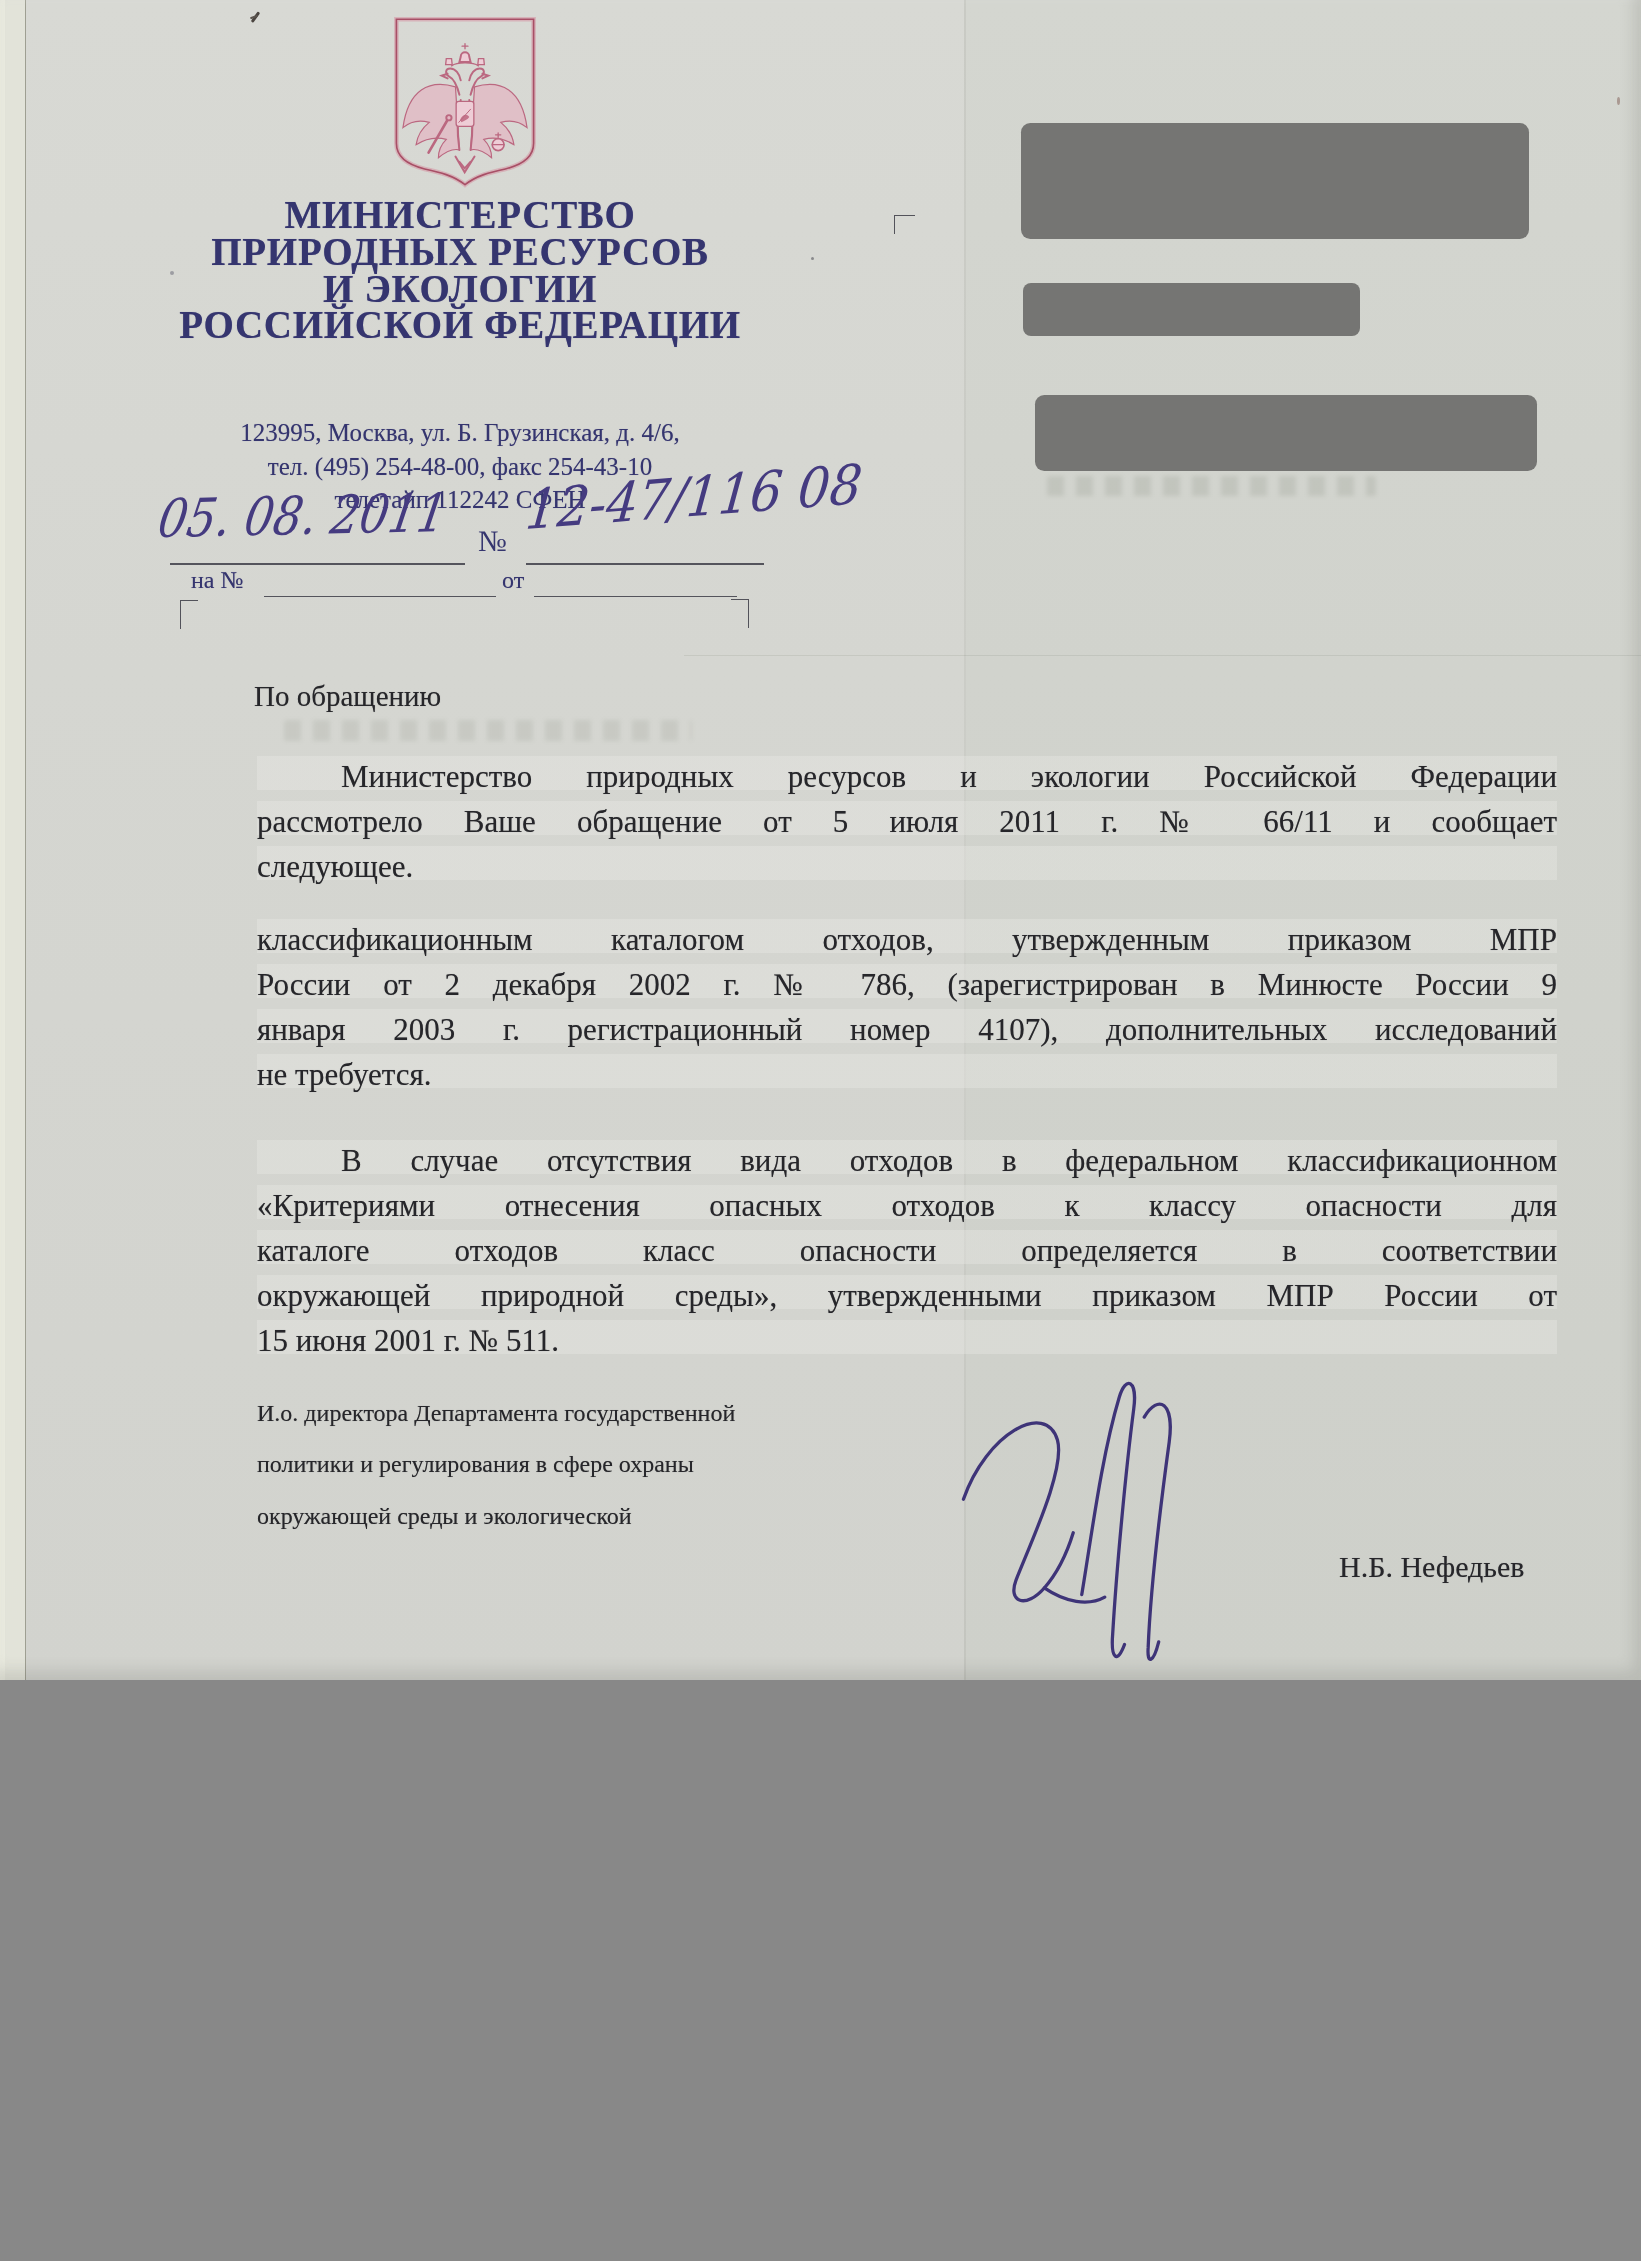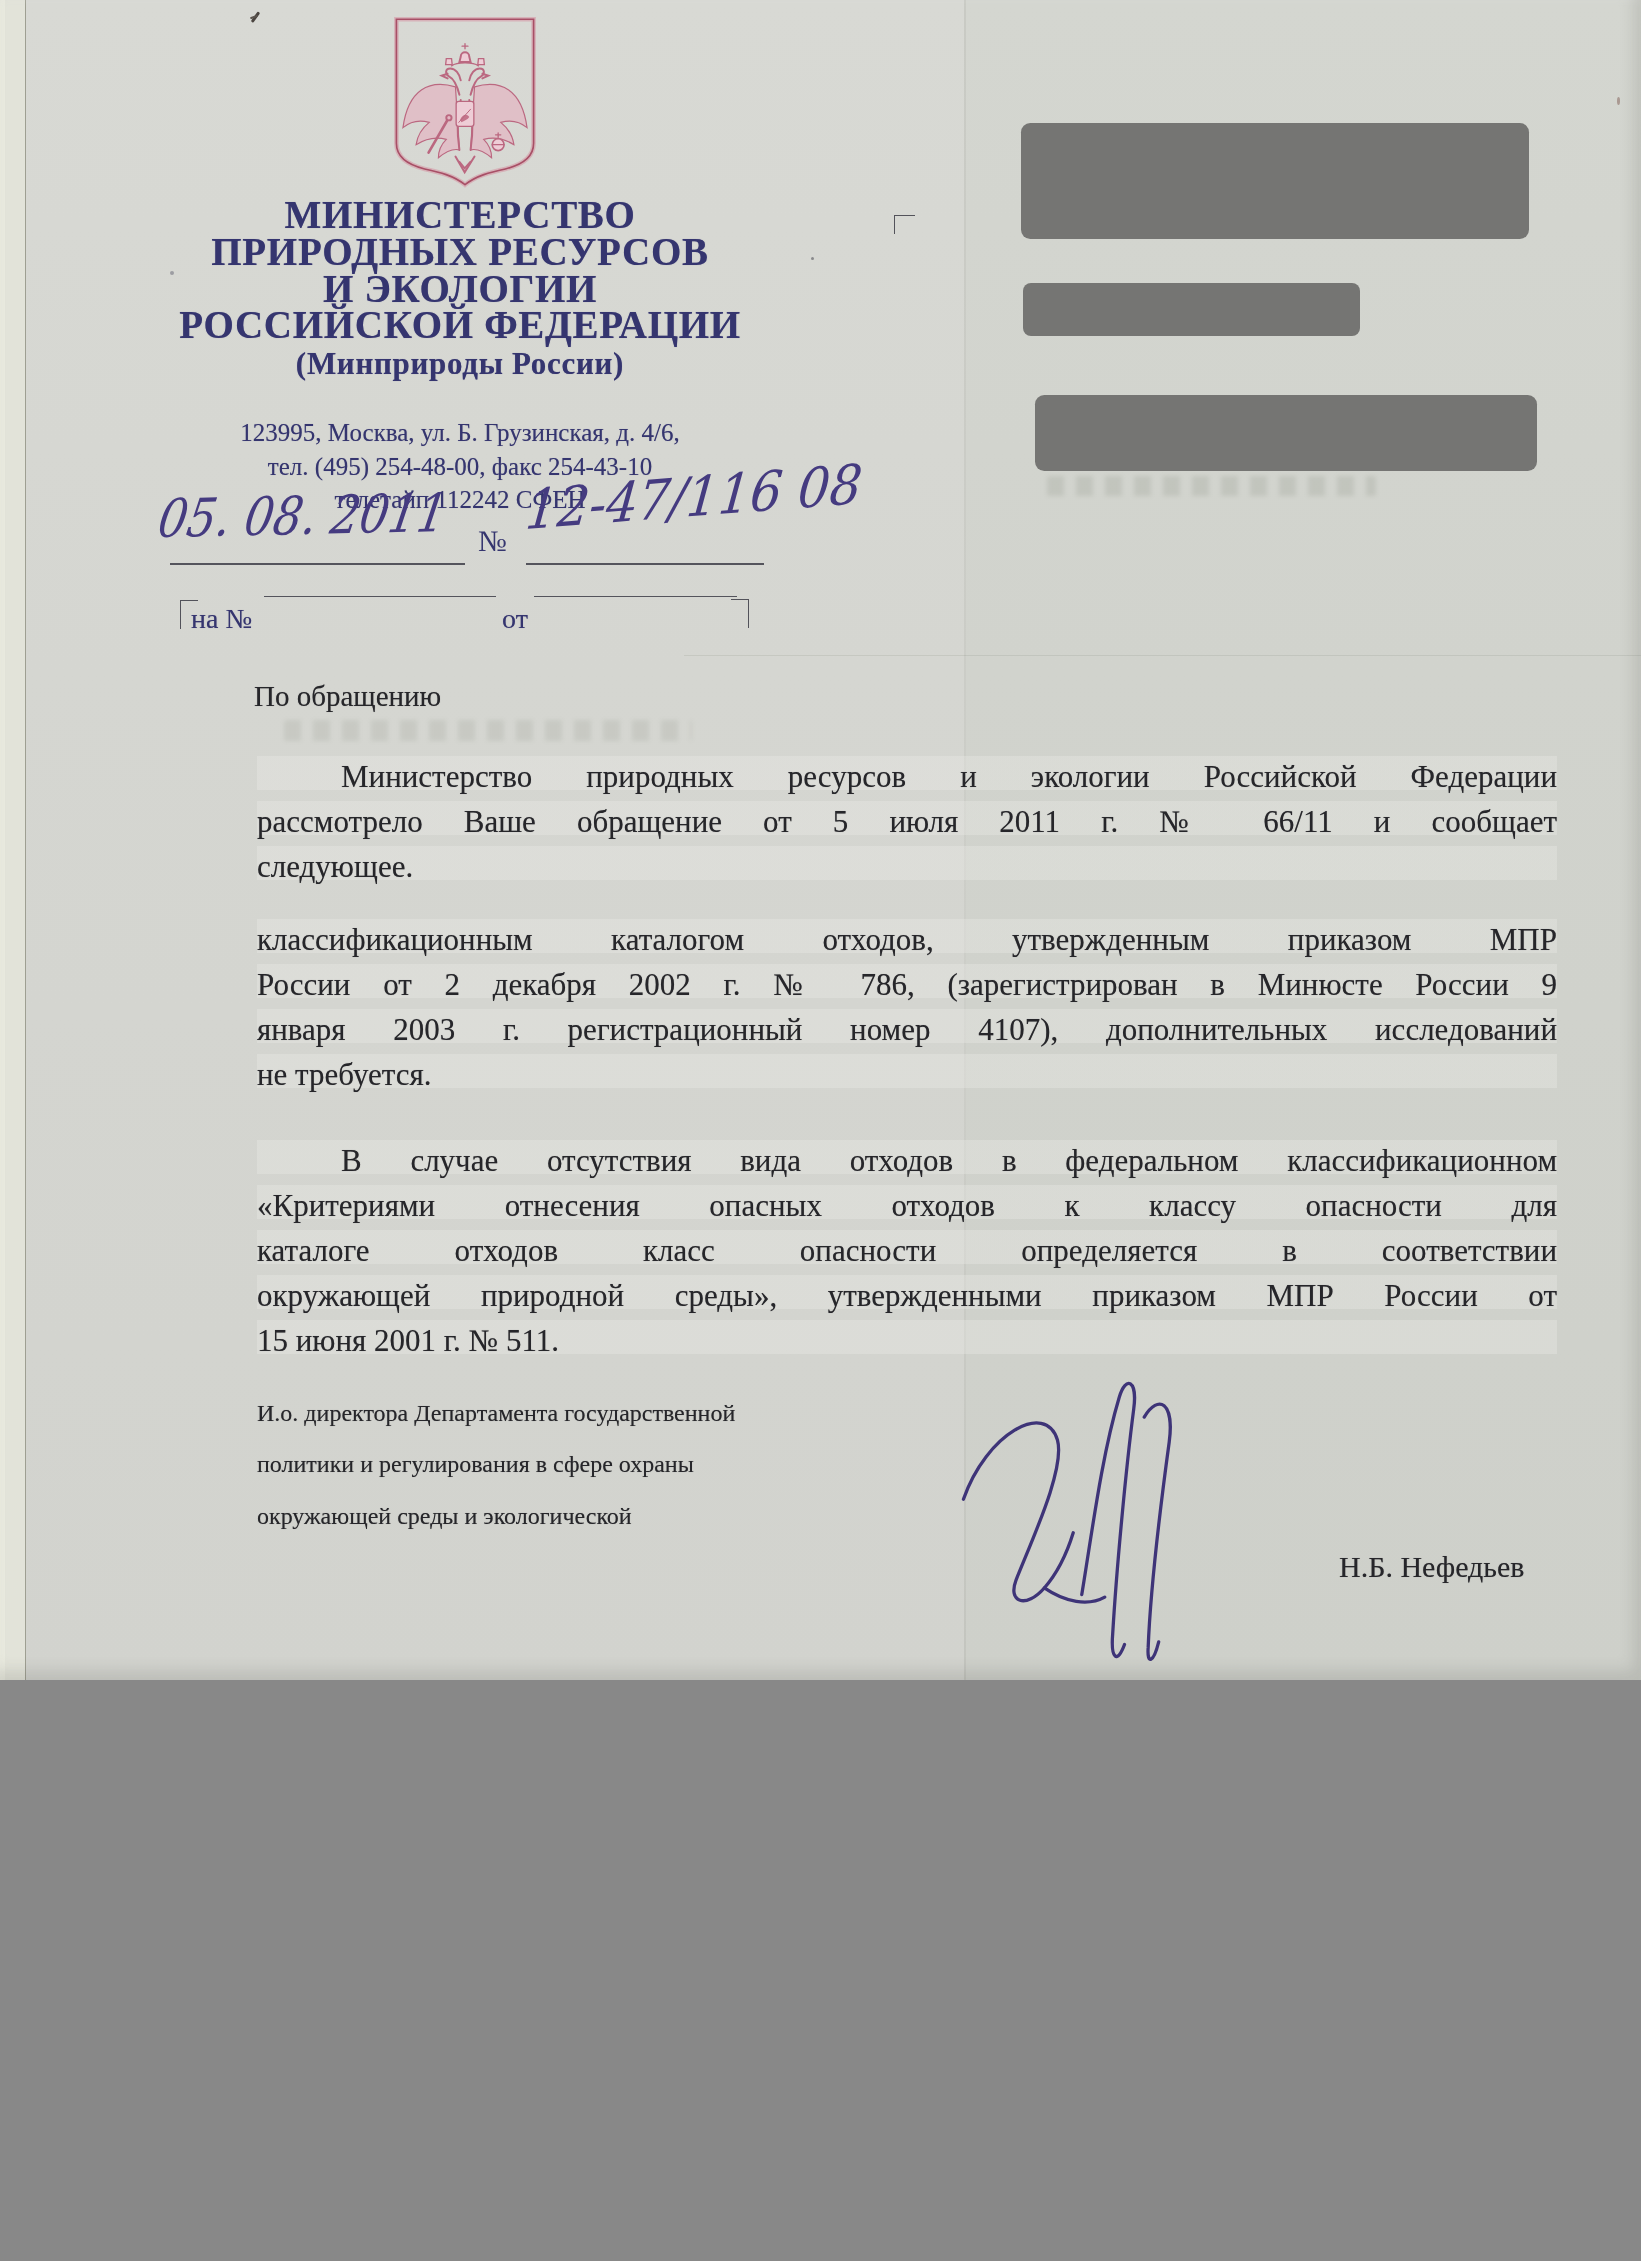--- a/index.html
+++ b/index.html
@@ -42,22 +42,22 @@
     text-shadow:0 0 0.7px rgba(53,53,111,.45);}
   
   .hand{position:absolute;font-family:"DejaVu Serif",serif;font-style:italic;
     color:var(--hand-ink);white-space:nowrap;}
   .hand-date{left:164px;top:488px;font-size:53px;
     transform:scaleX(.85) skewX(-12deg) rotate(-1deg);transform-origin:left top;}
   .hand-num{left:529px;top:478px;font-size:55px;
     transform:scaleX(.9) skewX(-10deg) rotate(-4deg);transform-origin:left top;}
   .numero{position:absolute;left:478px;top:524px;font-size:30px;color:var(--navy);}
   .rule{position:absolute;height:2px;background:rgba(40,40,52,.75);}
-  .ref-label{position:absolute;font-size:28px;color:var(--navy);
-    text-shadow:0 0 0.7px rgba(53,53,111,.45);margin-top:36px;}
+  .ref-label{position:absolute;font-size:24px;color:var(--navy);
+    text-shadow:0 0 0.7px rgba(53,53,111,.45);}
   
   .crn{position:absolute;opacity:.85;}
   .crn-tl{border-top:1.3px solid #3c3c46;border-left:1.3px solid #3c3c46;}
   .crn-tr{border-top:1.3px solid #3c3c46;border-right:1.3px solid #3c3c46;}
   .crn-bl{border-bottom:1.3px solid #3c3c46;border-left:1.3px solid #3c3c46;}
   .crn-br{border-bottom:1.3px solid #3c3c46;border-right:1.3px solid #3c3c46;}
   
   .redact{position:absolute;background:var(--redact);border-radius:9.2px;}
   
   .ghost{position:absolute;border-radius:2.6px;filter:blur(2px);
@@ -124,21 +124,20 @@
       <circle cx="88" cy="155" r="4" fill="#e3b7c3"></circle>
       <circle cx="163" cy="196" r="9" fill="#eecdd6" stroke-width="2.5"></circle>
       <path d="M163,185 V178 M159,181 H167 M154,196 H172" stroke-width="2"></path>
     </g>
   </svg>
 
   <div class="lh-line lh-big" style="top:196px">МИНИСТЕРСТВО</div>
   <div class="lh-line lh-big" style="top:233px">ПРИРОДНЫХ РЕСУРСОВ</div>
   <div class="lh-line lh-big" style="top:270px">И ЭКОЛОГИИ</div>
   <div class="lh-line lh-big" style="top:306px">РОССИЙСКОЙ ФЕДЕРАЦИИ</div>
-  <div class="lh-line lh-short" style="top:346px">(Минприроды России)</div>
 
   <div class="addr-line" style="top:418px">123995, Москва, ул. Б. Грузинская, д. 4/6,</div>
   <div class="addr-line" style="top:452px">тел. (495) 254-48-00, факс 254-43-10</div>
   <div class="addr-line" style="top:485px">телетайп 112242 СФЕН</div>
 
   <div class="hand hand-date">05. 08. 2011</div>
   <div class="numero">№</div>
   <div class="hand hand-num">12-47/116 08</div>
   <div class="rule" style="left:170px;top:563px;width:295px"></div>
   <div class="rule" style="left:526px;top:563px;width:238px"></div>

